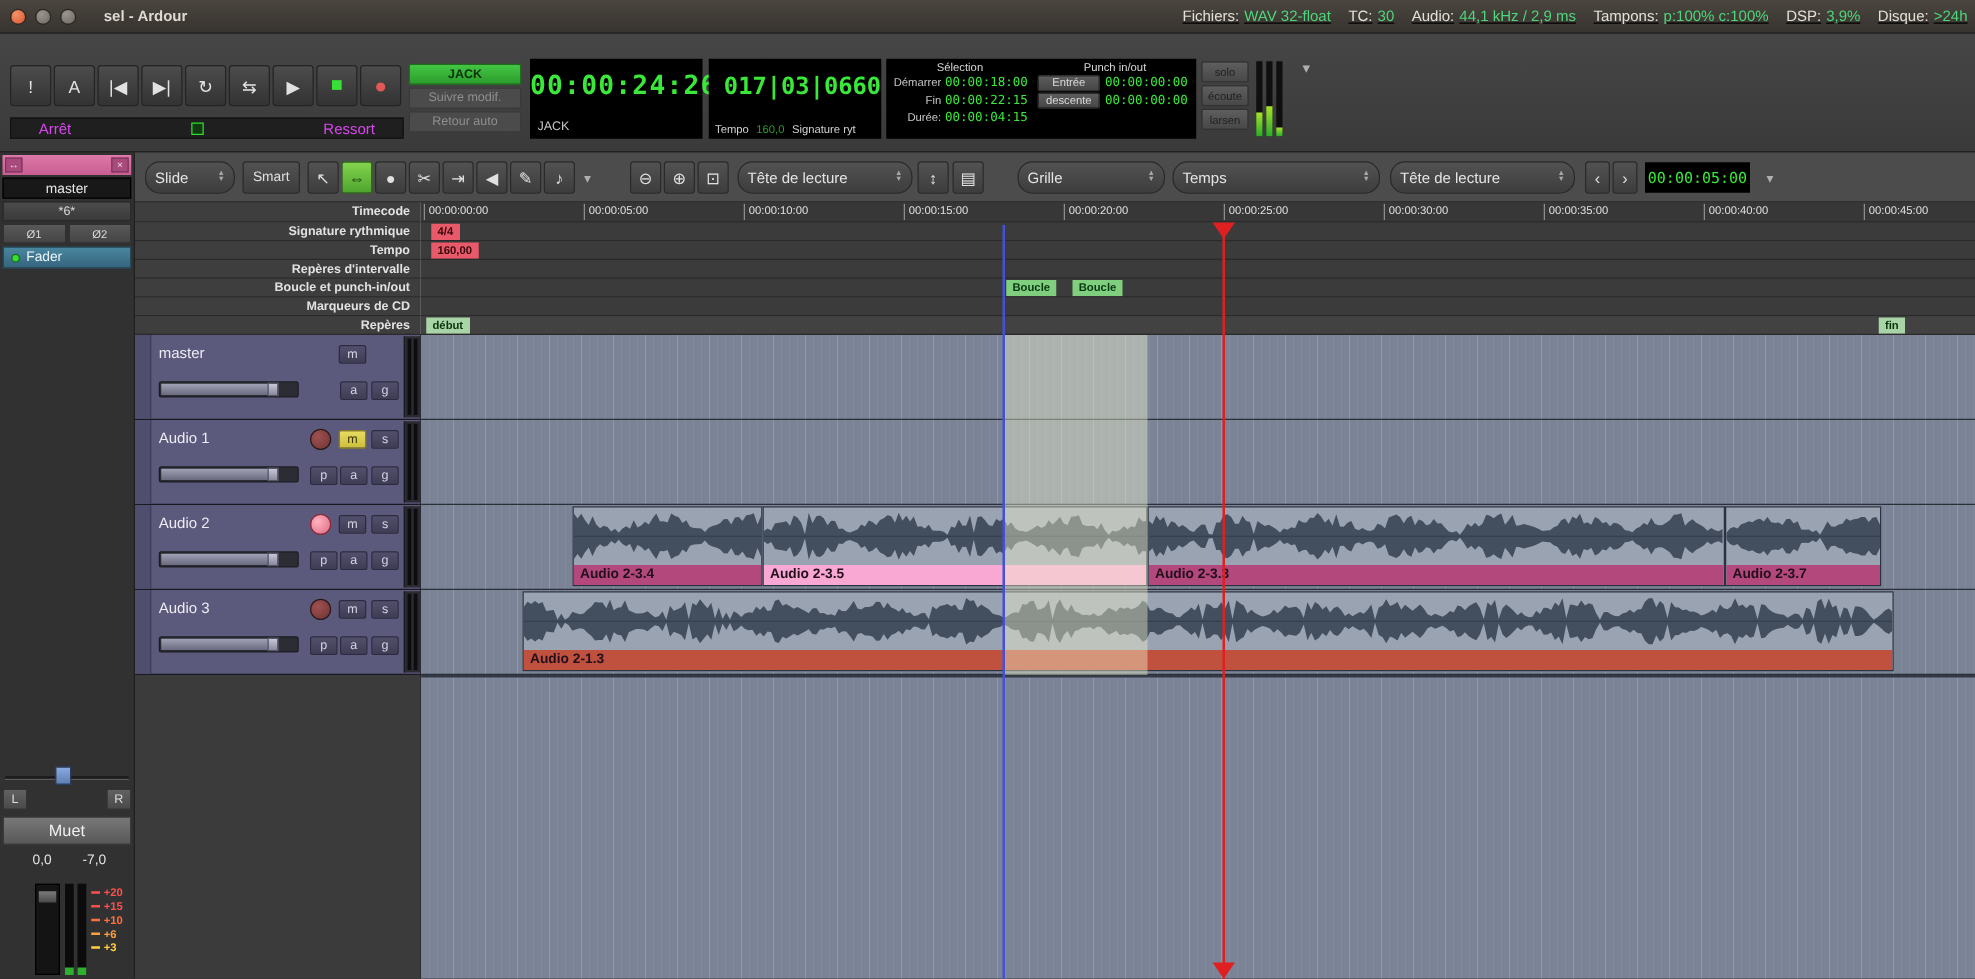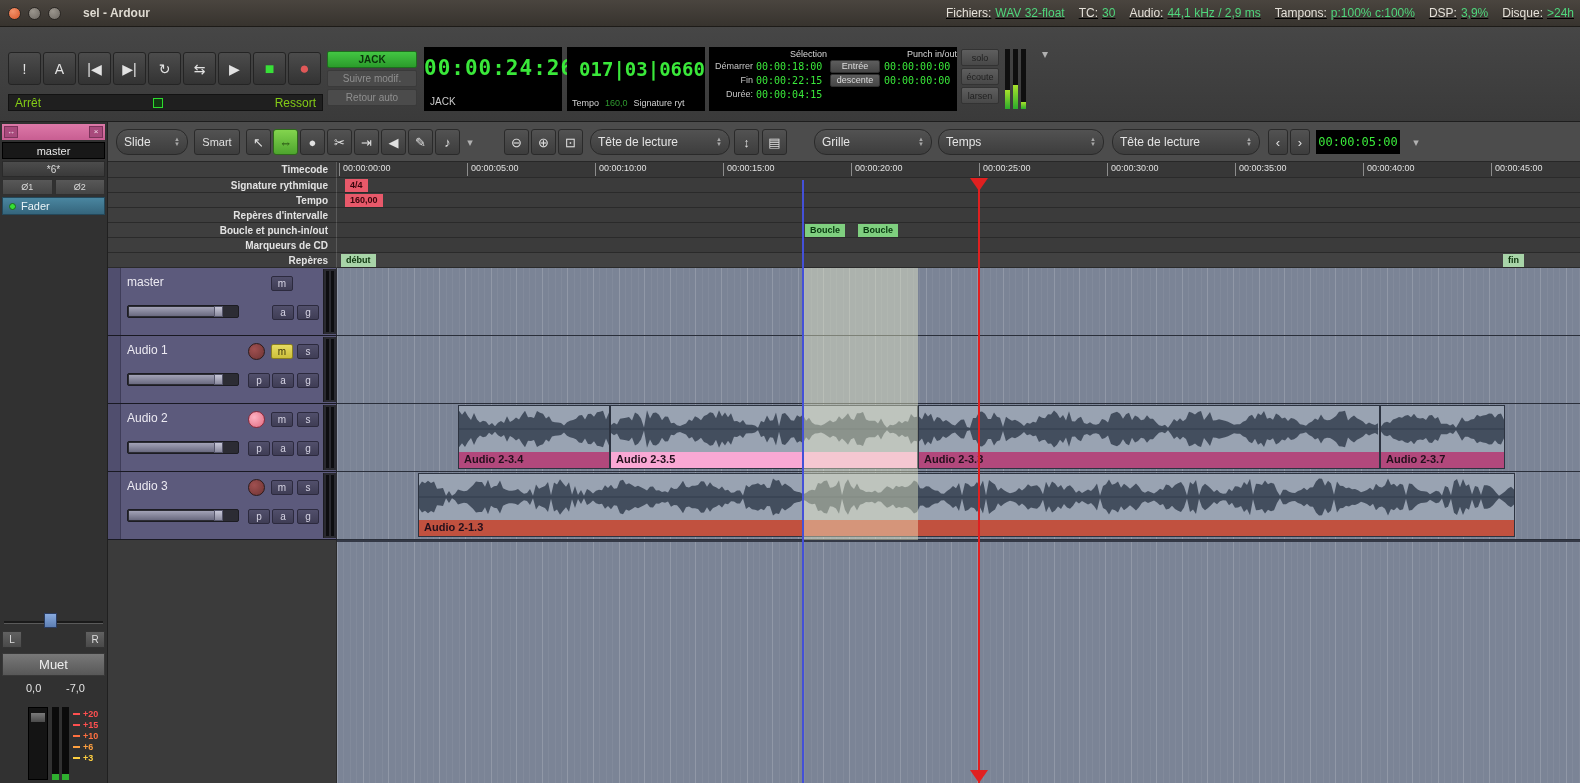--- a/index.html
+++ b/index.html
@@ -25,21 +25,21 @@
   
   #transport { position:absolute; left:0; top:27px; right:0; height:95px;
     background:linear-gradient(#464646,#3a3a3a); border-bottom:1px solid #1e1e1e; }
   #transport-buttons { position:absolute; left:8px; top:25px; display:flex; gap:2px; }
   .tpbtn { width:33px; height:33px; background:linear-gradient(#4c4c4c,#333333);
     border:1px solid #242424; border-radius:3px; color:#e2e2e2; font-size:14px; }
   .tpbtn.stop  { color:#38e038; font-size:16px; }
   .tpbtn.record{ color:#e05858; font-size:17px; }
   .stop-strip { position:absolute; left:8px; top:67px; width:315px; height:17px;
     background:#1f1f1f; border:1px solid #121212; display:flex; align-items:center;
-    justify-content:space-between; padding:0 6px; color:#84cc16; font-size:12px; }
+    justify-content:space-between; padding:0 22px; color:#d946ef; font-size:12px; }
   .punch-led { width:10px; height:10px; border:1px solid #2ddc2d; background:#123a12; }
   .jack-cluster { position:absolute; left:327px; top:24px; width:90px; display:flex;
     flex-direction:column; gap:2px; }
   .jc-btn { height:17px; font-size:10px; border-radius:2px; }
   .jack-on { background:linear-gradient(#43c643,#2b9c2b); color:#0b310b; font-weight:bold;
     border:1px solid #1e6e1e; }
   .jc-dis { background:#4b4b4b; color:#8f8f8f; border:1px solid #3a3a3a; }
   .clockbox { position:absolute; top:20px; height:64px; background:#000; }
   #clock-primary { left:424px; width:138px; }
   #clock-secondary { left:567px; width:138px; }
@@ -48,21 +48,21 @@
   #clock-primary .digits { font-size:21px; margin-top:9px; letter-spacing:1px; }
   #clock-secondary .digits { font-size:19px; margin-top:11px;margin-left:12px; }
   .clock-sub { position:absolute; left:6px; bottom:4px; font-size:10px; color:#c9c9c9; }
   .clock2-sub { position:absolute; left:5px; right:2px; bottom:3px; display:flex; gap:6px;
     font-size:9px; color:#d2d2d2; align-items:baseline; }
   .tempo-dim { color:#2f9a2f; }
   #selpunch { position:absolute; left:709px; top:20px; width:248px; height:64px;
     background:#000; display:flex; }
   .sel-col { width:118px; padding-top:2px; }
   .punch-col { flex:1; padding-top:2px; }
-  .panel-h { text-align:right; font-size:9px; color:#d8d8d8; }
+  .panel-h { text-align:center; font-size:9px; color:#d8d8d8; }
   .sp-row { display:flex; align-items:center; height:14px; }
   .sp-label { width:47px; text-align:right; font-size:9px; color:#c6c6c6; padding-right:3px; }
   .sp-value { font-family:"DejaVu Sans Mono", monospace; font-size:10px;
     color:var(--clock-green,#3ae83a); }
   .pbtn { width:50px; height:13px; font-size:9px; background:linear-gradient(#5d5d5d,#464646);
     border:1px solid #303030; border-radius:2px; color:#dcdcdc; margin:0 4px 0 3px; }
   #minibtns { position:absolute; left:961px; top:22px; width:38px; display:flex;
     flex-direction:column; gap:2px; }
   .mini { height:17px; font-size:9px; background:linear-gradient(#5e5e5e,#484848);
     border:1px solid #333; border-radius:2px; color:#1f1f1f; }

